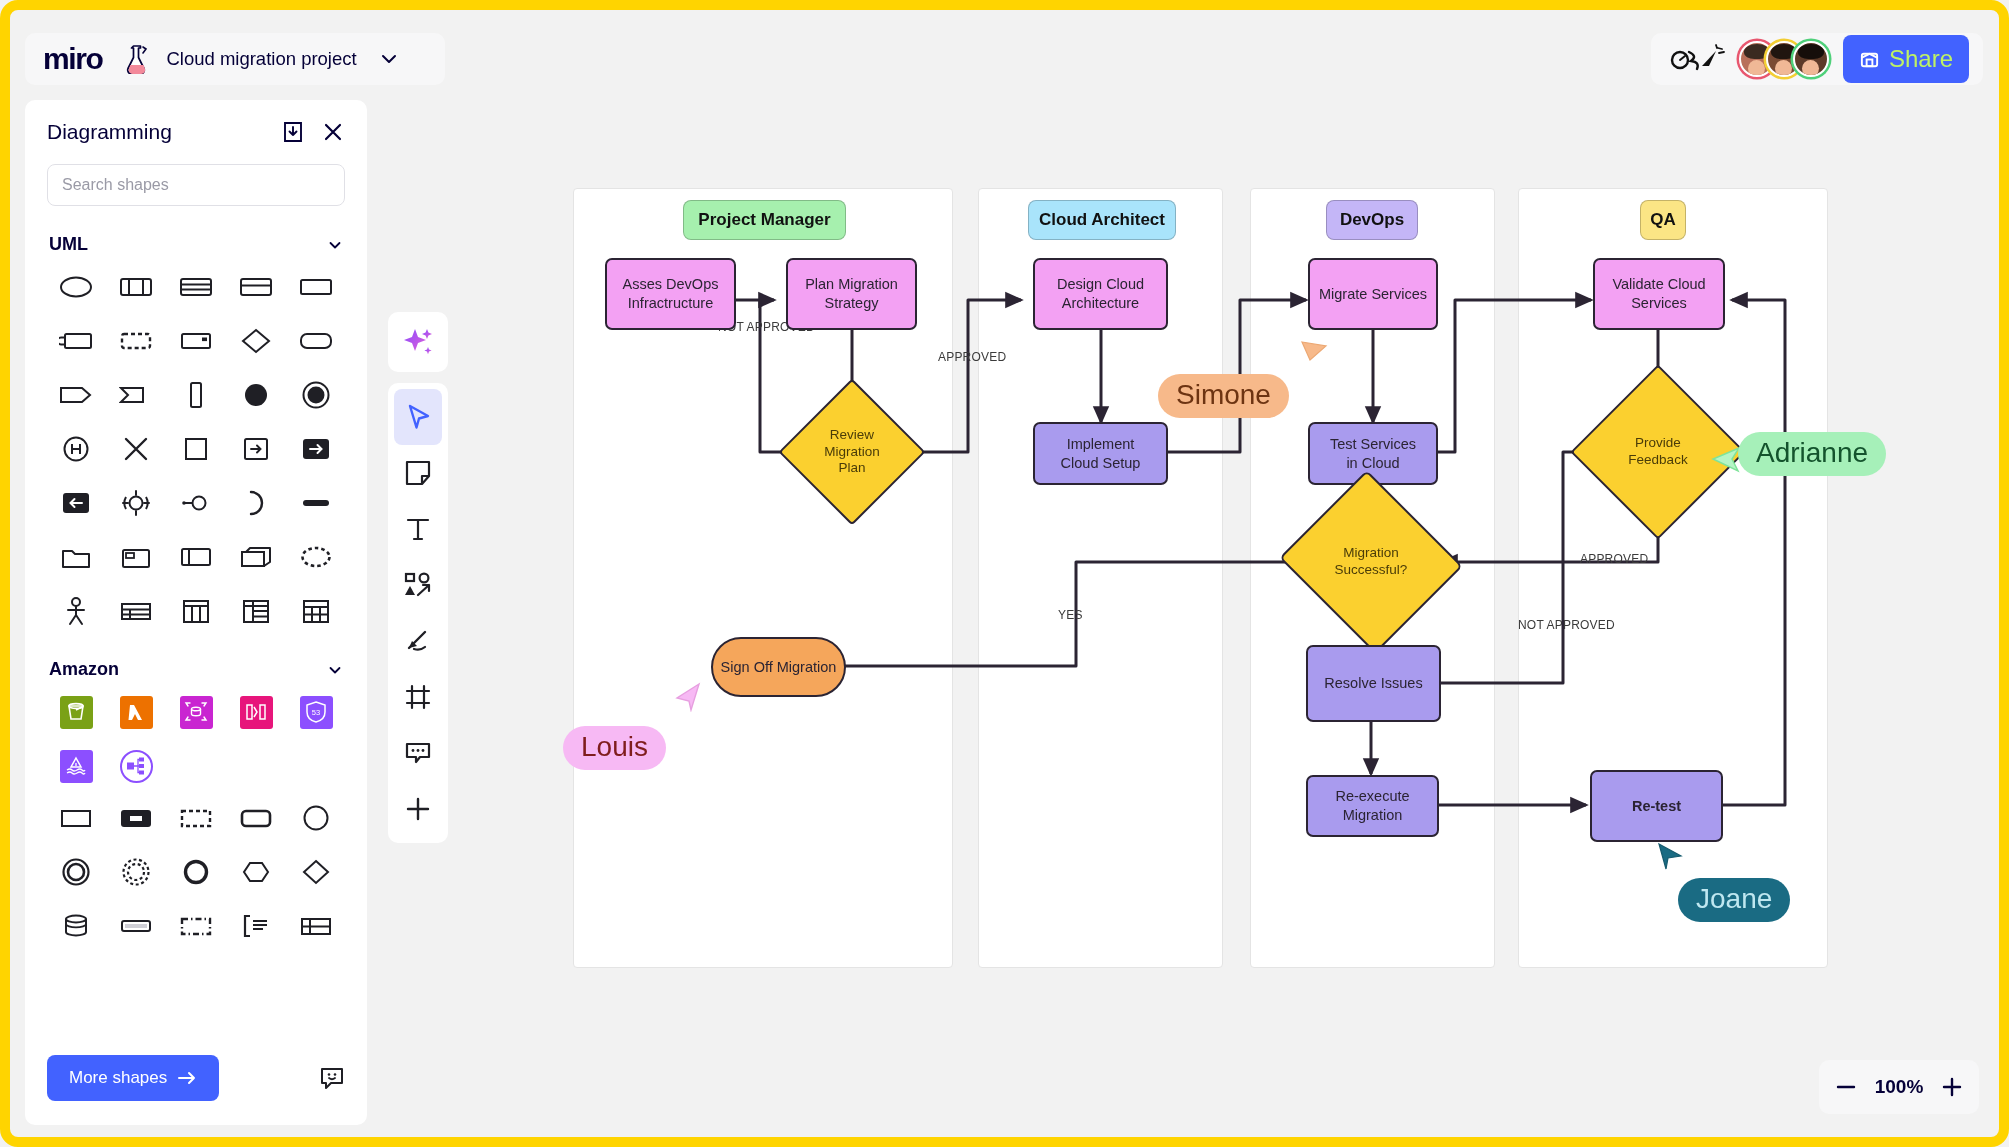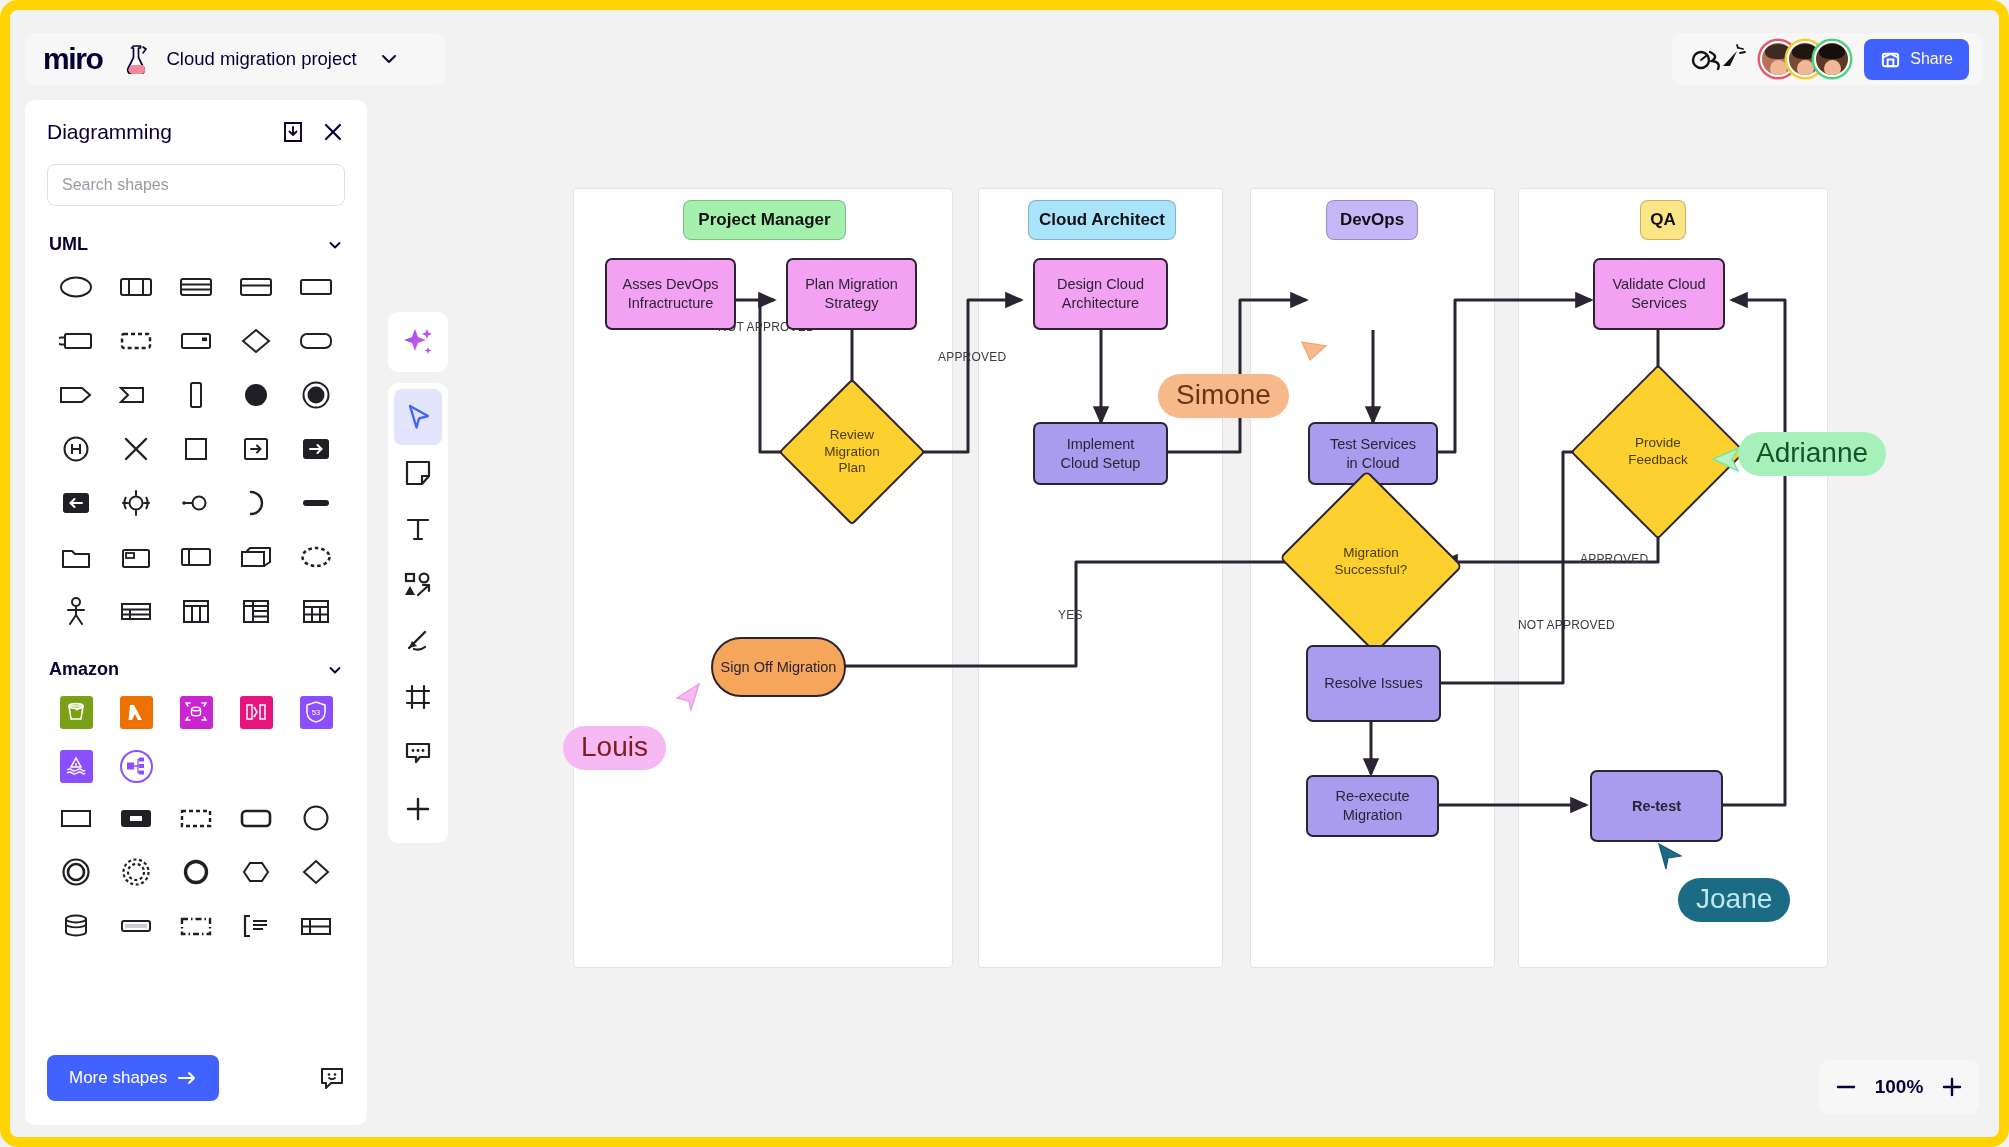--- a/index.html
+++ b/index.html
@@ -81,22 +81,22 @@
   .avatar .hair {
     position:absolute; top:1px; left:3px; right:3px; height: 15px;
     border-radius: 50% 50% 40% 40%;
     background: #2f2118;
   }
   .avatar.r1 .hair { background:#3a2a20; }
   .avatar.r2 .hair { background:#20150f; }
   .avatar.r3 .hair { background:#160e0a; }
   .share-btn {
     display:flex; align-items:center; gap: 9px;
-    background: #4262ff; color: #fef9c3;
-    font-size: 16px;
+    background: #4262ff; color: #bef264;
+    font-size: 24px;
     border: none; border-radius: 8px;
     padding: 10px 16px;
     cursor: pointer;
   }
   .share-btn svg { width: 21px; height: 21px; display:block; }
 
   
   .side-panel {
     position: absolute; left: 25px; top: 100px;
     width: 342px; height: 1025px;
@@ -353,20 +353,23 @@
 
     <div class="node pink" style="left:1015px; top:258px; width:135px; height:72px;">
       <span style="white-space:pre-line">Design Cloud
 Architecture</span>
     </div>
     <div class="node purple" style="left:1015px; top:422px; width:135px; height:63px;">
       <span style="white-space:pre-line">Implement
 Cloud Setup</span>
     </div>
 
+    <div class="node pink" style="left:1290px; top:258px; width:130px; height:72px;">
+      <span style="white-space:pre-line">Migrate Services</span>
+    </div>
     <div class="node purple" style="left:1290px; top:422px; width:130px; height:63px;">
       <span style="white-space:pre-line">Test Services
 in Cloud</span>
     </div>
 
     <div class="node pink" style="left:1575px; top:258px; width:132px; height:72px;">
       <span style="white-space:pre-line">Validate Cloud
 Services</span>
     </div>
 

